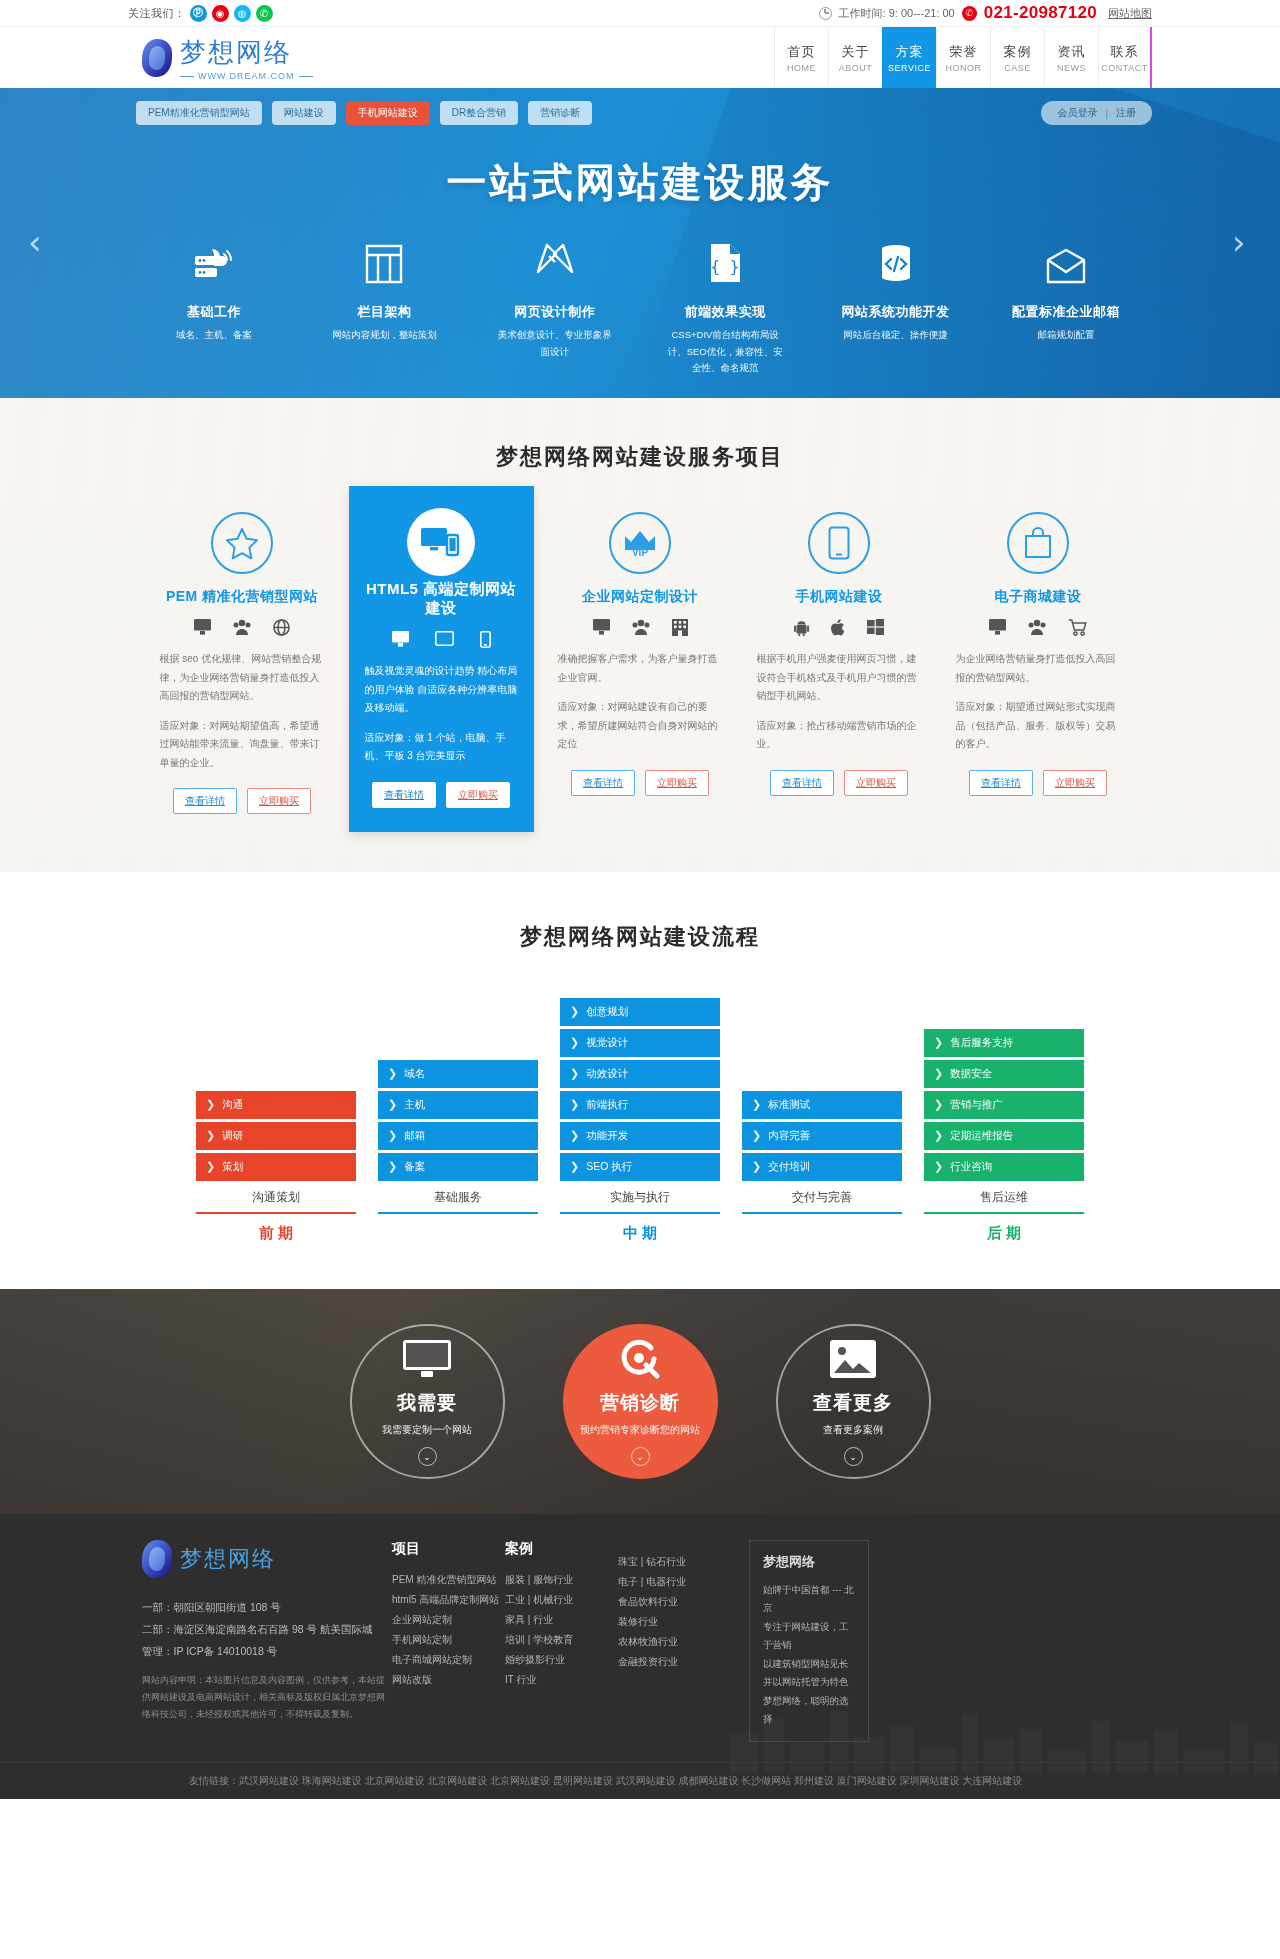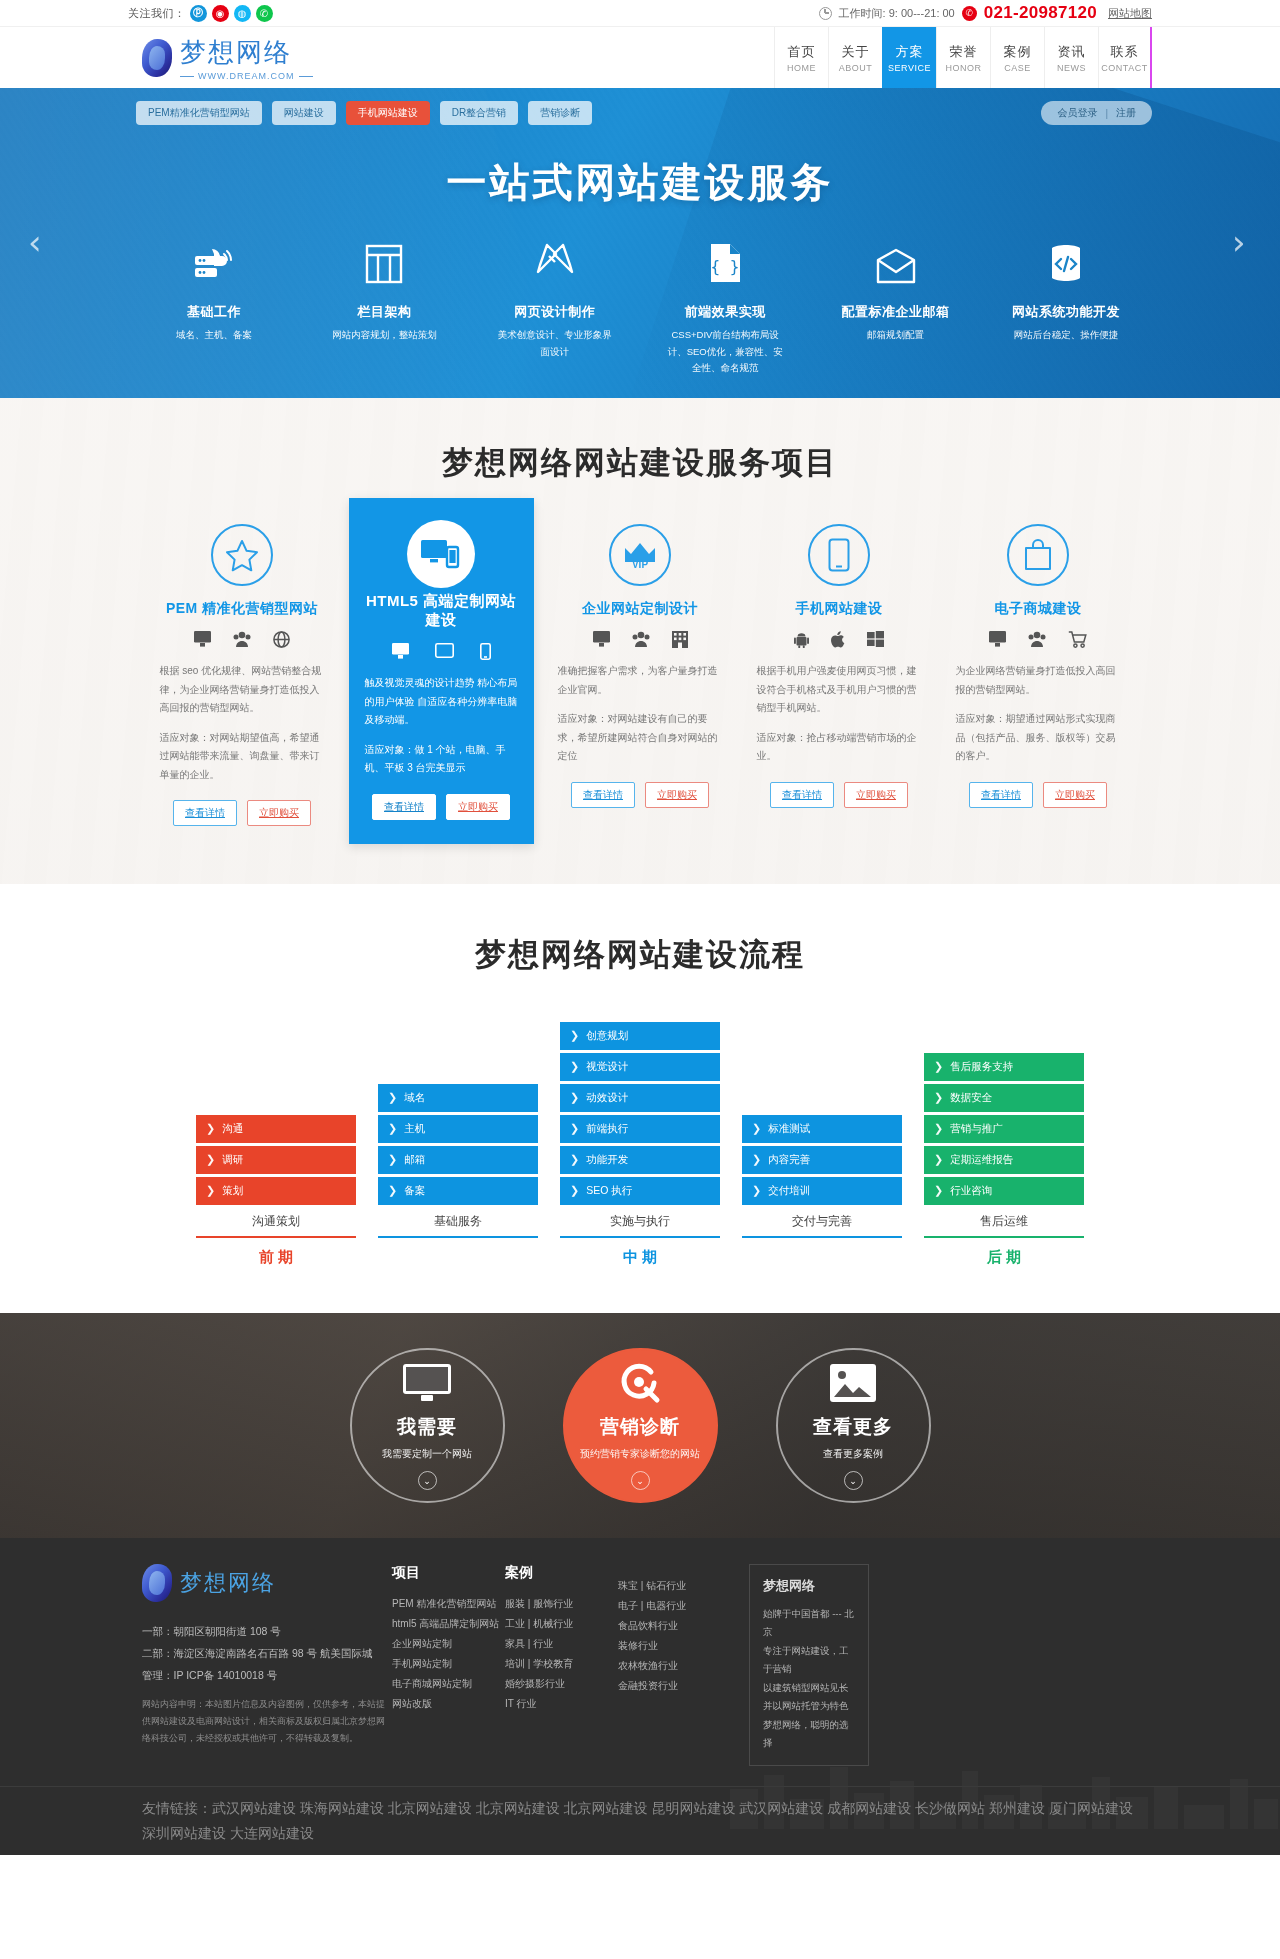--- a/index.html
+++ b/index.html
@@ -147,21 +147,21 @@
   .arrow-r { right: 28px; }
 
   
   .services {
     position: relative; padding: 44px 0 40px;
     background:
       linear-gradient(rgba(250,248,246,.88), rgba(248,246,244,.88)),
       repeating-linear-gradient(95deg, #ece6e0 0 22px, #e4ded7 22px 44px),
       #efeae5;
   }
-  .sec-title { text-align: center; font-size: 31px; font-weight: bold; color: #2b2b2b; letter-spacing: 2px; }
+  .sec-title { text-align: center; font-size: 22px; font-weight: bold; color: #2b2b2b; letter-spacing: 2px; }
   .cards { display: flex; justify-content: center; gap: 14px; margin-top: 40px; padding: 0 14px; }
   .card { width: 185px; text-align: center; padding: 0 8px; }
   .card.featured {
     background: #1296e6; width: 185px; padding: 22px 14px 24px; margin-top: -26px;
     box-shadow: 0 3px 10px rgba(0,0,0,.12);
   }
   .circ {
     width: 62px; height: 62px; border-radius: 50%; border: 2px solid #2a9fe8;
     margin: 0 auto; display: flex; align-items: center; justify-content: center;
   }
@@ -250,21 +250,21 @@
   .f-about .f-h { font-size: 13px; color: #dcdcdc; margin-bottom: 10px; }
   .f-about .f-li { font-size: 9.5px; line-height: 1.95; }
   .skyline {
     position: absolute; right: 0; bottom: 26px; width: 560px; height: 80px; z-index: 1; opacity: .55;
   }
   .f-bottom {
     margin-top: 20px; border-top: 1px solid #3c3c3c; padding: 9px 0;
   }
   .f-bottom .wrap { padding: 0 14px; }
   .friend {
-    font-size: 14px; color: #8a8a8a; line-height: 1.8;
+    font-size: 10px; color: #8a8a8a; line-height: 1.8; margin-left: 47px;
   }
 </style>
 </head>
 <body>
 
 <div class="topbar">
   <div class="wrap">
     <span class="follow-label">关注我们：</span>
     <div class="social-list">
       <span class="social s-blue">ⓟ</span>
@@ -397,38 +397,38 @@
               <path d="M22 2v10h10" fill="#1a84c8"></path>
             <text x="17" y="30" font-size="16" fill="#1a84c8" text-anchor="middle" font-family="monospace">{ }</text>
           </svg>
         </div>
         <div class="feature-name">前端效果实现</div>
         <div class="feature-desc">CSS+DIV前台结构布局设计、SEO优化，兼容性、安全性、命名规范</div>
       </div>
 
       <div class="feature">
         <div class="feature-icon">
+          <svg width="36" height="42" viewBox="0 0 36 42" fill="#fff">
+            <path d="M4 6c5-4 23-4 28 0v30c-5 4-23 4-28 0z"></path>
+            <path d="M13 17l-5 5 5 5M23 17l5 5-5 5M20 15l-4 14" stroke="#1a84c8" stroke-width="2.4" fill="none" stroke-linecap="round"></path>
+          </svg>
+        </div>
+        <div class="feature-name">网站系统功能开发</div>
+        <div class="feature-desc">网站后台稳定、操作便捷</div>
+      </div>
+
+      <div class="feature">
+        <div class="feature-icon">
           <svg width="42" height="36" viewBox="0 0 42 36" fill="none" stroke="#fff" stroke-width="2.4" stroke-linejoin="round">
             <path d="M3 12L21 2l18 10v22H3z"></path>
               <path d="M3 12l18 12 18-12"></path>
           </svg>
         </div>
         <div class="feature-name">配置标准企业邮箱</div>
         <div class="feature-desc">邮箱规划配置</div>
-      </div>
-
-      <div class="feature">
-        <div class="feature-icon">
-          <svg width="36" height="42" viewBox="0 0 36 42" fill="#fff">
-            <path d="M4 6c5-4 23-4 28 0v30c-5 4-23 4-28 0z"></path>
-            <path d="M13 17l-5 5 5 5M23 17l5 5-5 5M20 15l-4 14" stroke="#1a84c8" stroke-width="2.4" fill="none" stroke-linecap="round"></path>
-          </svg>
-        </div>
-        <div class="feature-name">网站系统功能开发</div>
-        <div class="feature-desc">网站后台稳定、操作便捷</div>
       </div>
 
     </div>
   </div>
 </div>
 
 <div class="services">
   <div class="wrap">
     <div class="sec-title">梦想网络网站建设服务项目</div>
 

